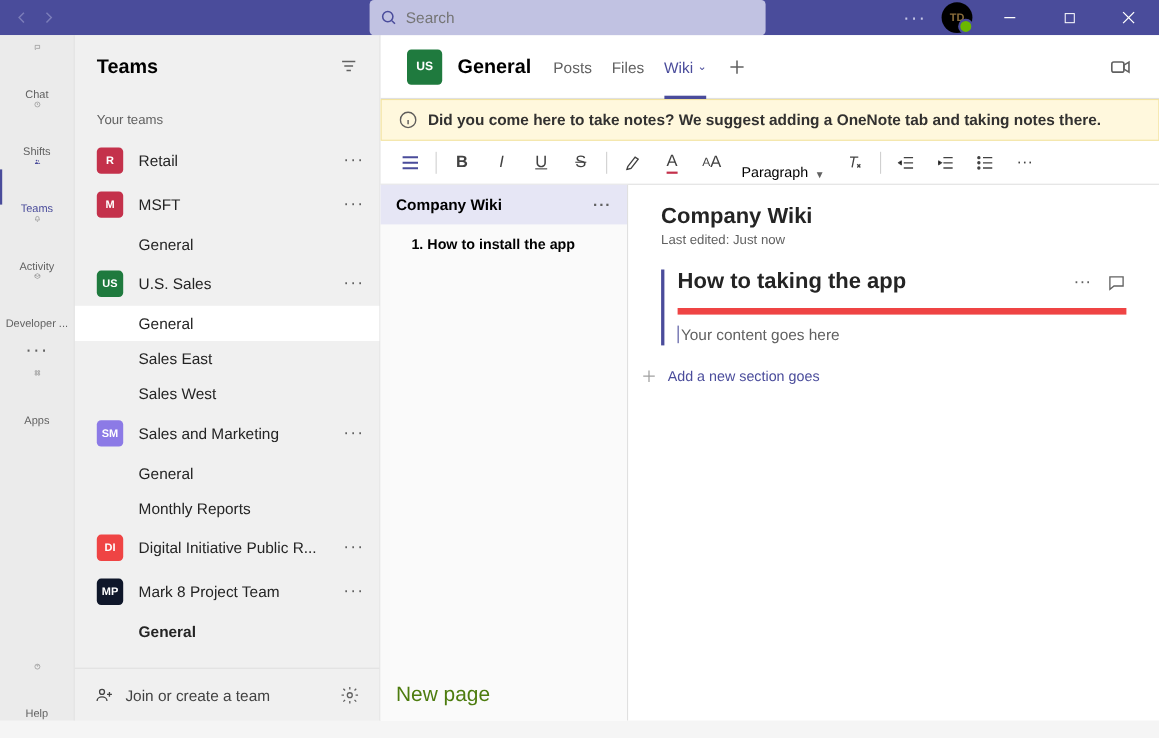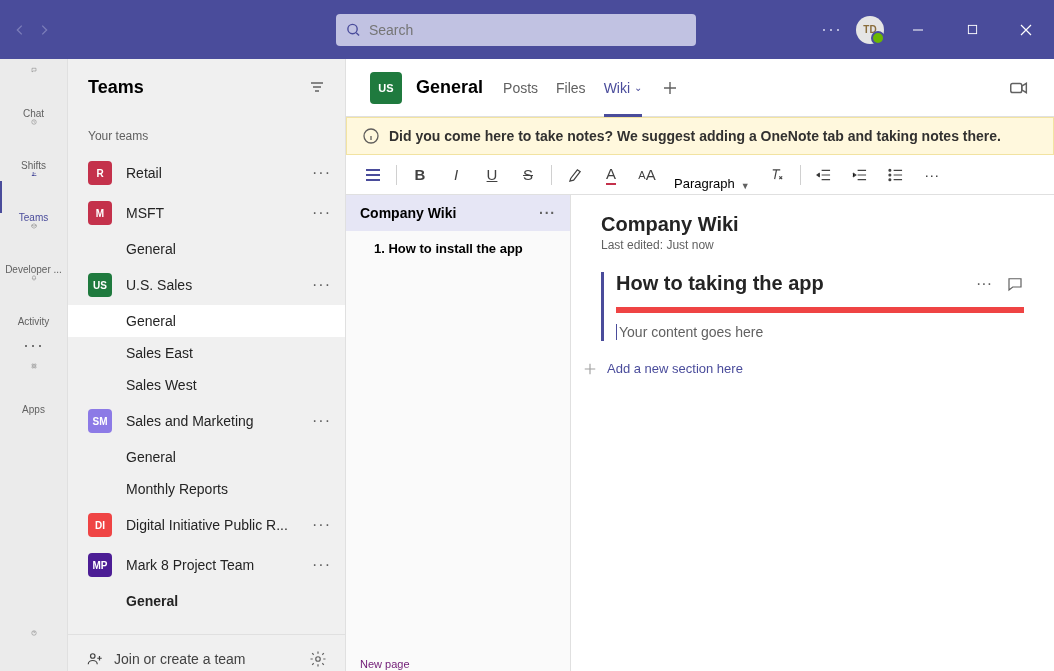--- a/index.html
+++ b/index.html
@@ -1,27 +1,27 @@
 <!DOCTYPE html>
 <html><head>
 <meta charset="utf-8">
 <style>
 * { margin: 0; padding: 0; box-sizing: border-box; font-family: "Segoe UI", -apple-system, sans-serif; }
 body { width: 1054px; height: 671px; overflow: hidden; background: #f5f5f5; }
 
 
-.titlebar { height: 59px; background: #4a4c9b; display: flex; align-items: center; padding: 0 8px; justify-content: center; }
+.titlebar { height: 32px; background: #4a4c9b; display: flex; align-items: center; padding: 0 8px; justify-content: center; }
 .nav-arrow { width: 24px; height: 24px; display: flex; align-items: center; justify-content: center; color: #c5c6e6; cursor: pointer; }
 .nav-arrow.disabled { opacity: 0.4; }
 .search-box { margin-left: 280px; width: 360px; height: 32px; background: #c1c2e2; border-radius: 4px; display: flex; align-items: center; padding: 0 10px; }
 .search-box svg { color: #4a4c9b; }
 .search-box input { border: none; background: transparent; margin-left: 8px; font-size: 14px; color: #4a4c9b; outline: none; width: 100%; }
 .titlebar-right { margin-left: auto; display: flex; align-items: center; gap: 14px; }
 .titlebar-dots { color: #c5c6e6; font-size: 18px; letter-spacing: 1px; cursor: pointer; }
-.avatar { width: 28px; height: 28px; background: #e5e5e5; border-radius: 50%; display: flex; align-items: center; justify-content: center; font-size: 10px; font-weight: 600; color: #8a6d3b; position: relative; }
+.avatar { width: 28px; height: 28px; background: #000000; border-radius: 50%; display: flex; align-items: center; justify-content: center; font-size: 10px; font-weight: 600; color: #8a6d3b; position: relative; }
 .avatar::after { content: ""; position: absolute; bottom: -1px; right: -1px; width: 10px; height: 10px; background: #6bb700; border: 2px solid #4a4c9b; border-radius: 50%; }
 .win-ctrl { width: 40px; height: 40px; display: flex; align-items: center; justify-content: center; color: #fff; cursor: pointer; }
 
 
 .app { display: flex; height: 623px; }
 
 
 .rail { width: 68px; background: #ebebeb; border-right: 1px solid #e0e0e0; display: flex; flex-direction: column; align-items: center; padding-top: 8px; }
 .rail-item { width: 68px; height: 52px; display: flex; flex-direction: column; align-items: center; justify-content: center; cursor: pointer; position: relative; color: #616161; gap: 33px; }
 .rail-item.active { color: #4a4c9b; }
@@ -72,21 +72,21 @@
 .tb-sep { width: 1px; height: 20px; background: #d0d0d0; margin: 0 4px; }
 .tb-drop { display: flex; align-items: flex-end; gap: 6px; font-size: 13px; padding: 0 8px; cursor: pointer; height: 32px; }
 .tb-drop .chev { font-size: 9px; color: #616161; }
 
 
 .wiki-body { flex: 1; display: flex; position: relative; }
 .wiki-nav { width: 225px; border-right: 1px solid #e0e0e0; background: #fafafa; display: flex; flex-direction: column; }
 .wiki-page-title { background: #e6e6f5; padding: 10px 14px; font-size: 14px; font-weight: 700; display: flex; align-items: center; justify-content: space-between; }
 .wiki-page-more { color: #616161; letter-spacing: 1px; cursor: pointer; }
 .wiki-toc-item { padding: 10px 20px 10px 28px; font-size: 13px; font-weight: 600; cursor: pointer; }
-.wiki-new-page { padding: 12px 14px; font-size: 11px; color: #701a75; cursor: pointer; margin-top: auto; }
+.wiki-new-page { padding: 12px 14px; font-size: 19px; color: #4d7c0f; cursor: pointer; margin-top: auto; }
 .wiki-editor { flex: 1; padding: 18px 30px; position: relative; }
 .wiki-editor h2 { font-size: 20px; font-weight: 700; color: #242424; }
 .wiki-meta { font-size: 12px; color: #616161; margin-top: 2px; }
 .wiki-section { margin-top: 20px; border-left: 3px solid #4a4c9b; padding-left: 12px; position: relative; }
 .section-head { display: flex; align-items: center; }
 .section-title { font-size: 20px; font-weight: 600; color: #242424; flex: 1; border: none; outline: none; }
 .section-actions { display: flex; gap: 14px; color: #616161; }
 .section-actions > * { cursor: pointer; }
 .section-body { margin-top: 12px; border-top: 6px solid #ef4444; padding-top: 10px; }
 .section-body .placeholder { font-size: 14px; color: #616161; border-left: 1px solid #4a4c9b; padding-left: 2px; }
@@ -155,29 +155,29 @@
       <svg viewBox="0 0 24 24" fill="currentColor">
           <circle cx="9" cy="8" r="3"></circle>
           <circle cx="16" cy="9" r="2.2"></circle>
           <path d="M3 19c0-3 3-5 6-5s6 2 6 5v1H3z"></path>
           <path d="M15 19c0-2 2-3.5 4-3.5s3 1.5 3 3.5v1h-7z" opacity="0.8"></path>
         </svg>
       <span class="rail-label">Teams</span>
     </div>
     <div class="rail-item">
       <svg viewBox="0 0 24 24" fill="none" stroke="currentColor" stroke-width="1.6">
+          <path d="M12 3a6 6 0 0 0-6 6v4l-2 3h16l-2-3V9a6 6 0 0 0-6-6zM10 19a2 2 0 0 0 4 0"></path>
+        </svg>
+      <span class="rail-label">Activity</span>
+    </div>
+    <div class="rail-item">
+      <svg viewBox="0 0 24 24" fill="none" stroke="currentColor" stroke-width="1.6">
           <path d="M3 8l9-5 9 5-9 5-9-5zM3 8v8l9 5 9-5V8"></path>
         </svg>
       <span class="rail-label">Developer ...</span>
-    </div>
-    <div class="rail-item">
-      <svg viewBox="0 0 24 24" fill="none" stroke="currentColor" stroke-width="1.6">
-          <path d="M12 3a6 6 0 0 0-6 6v4l-2 3h16l-2-3V9a6 6 0 0 0-6-6zM10 19a2 2 0 0 0 4 0"></path>
-        </svg>
-      <span class="rail-label">Activity</span>
     </div>
     <div class="rail-item" style="height:36px;">
       <span style="font-size:18px;letter-spacing:1px;">···</span>
     </div>
     <div class="rail-item">
       <svg viewBox="0 0 24 24" fill="none" stroke="currentColor" stroke-width="1.6">
           <rect x="4" y="4" width="6" height="6" rx="1"></rect>
           <rect x="14" y="4" width="6" height="6" rx="1"></rect>
           <rect x="4" y="14" width="6" height="6" rx="1"></rect>
           <rect x="14" y="14" width="6" height="6" rx="1"></rect>
@@ -228,21 +228,21 @@
     <div class="team-more">···</div>
         </div>
         <div class="channel-row">General</div>
         <div class="channel-row">Monthly Reports</div>
         <div class="team-row">
           <div class="team-avatar" style="background:#ef4444">DI</div>
     <div class="team-name">Digital Initiative Public R...</div>
     <div class="team-more">···</div>
         </div>
         <div class="team-row">
-          <div class="team-avatar" style="background:#4c1d95">MP</div>
+          <div class="team-avatar" style="background:#0f172a">MP</div>
     <div class="team-name">Mark 8 Project Team</div>
     <div class="team-more">···</div>
         </div>
         <div class="channel-row bold">General</div>
       </div>
     <div class="teams-footer">
       <div class="join-create">
         <svg width="18" height="18" viewBox="0 0 24 24" fill="none" stroke="currentColor" stroke-width="1.6">
             <circle cx="9" cy="8" r="3"></circle>
             <path d="M3 19c0-3 3-5 6-5s6 2 6 5"></path>
@@ -380,18 +380,18 @@
             </div>
           </div>
           <div class="section-body">
             <span class="placeholder">Your content goes here</span>
           </div>
         </div>
         <div class="add-section">
           <svg width="14" height="14" viewBox="0 0 16 16" stroke="currentColor" stroke-width="1.3">
               <path d="M8 2v12M2 8h12"></path>
             </svg>
-          <span>Add a new section here</span>
+          <span>Add a new section goes</span>
         </div>
       </div>
     </div>
   </div>
 </div>
 
 </body></html>

